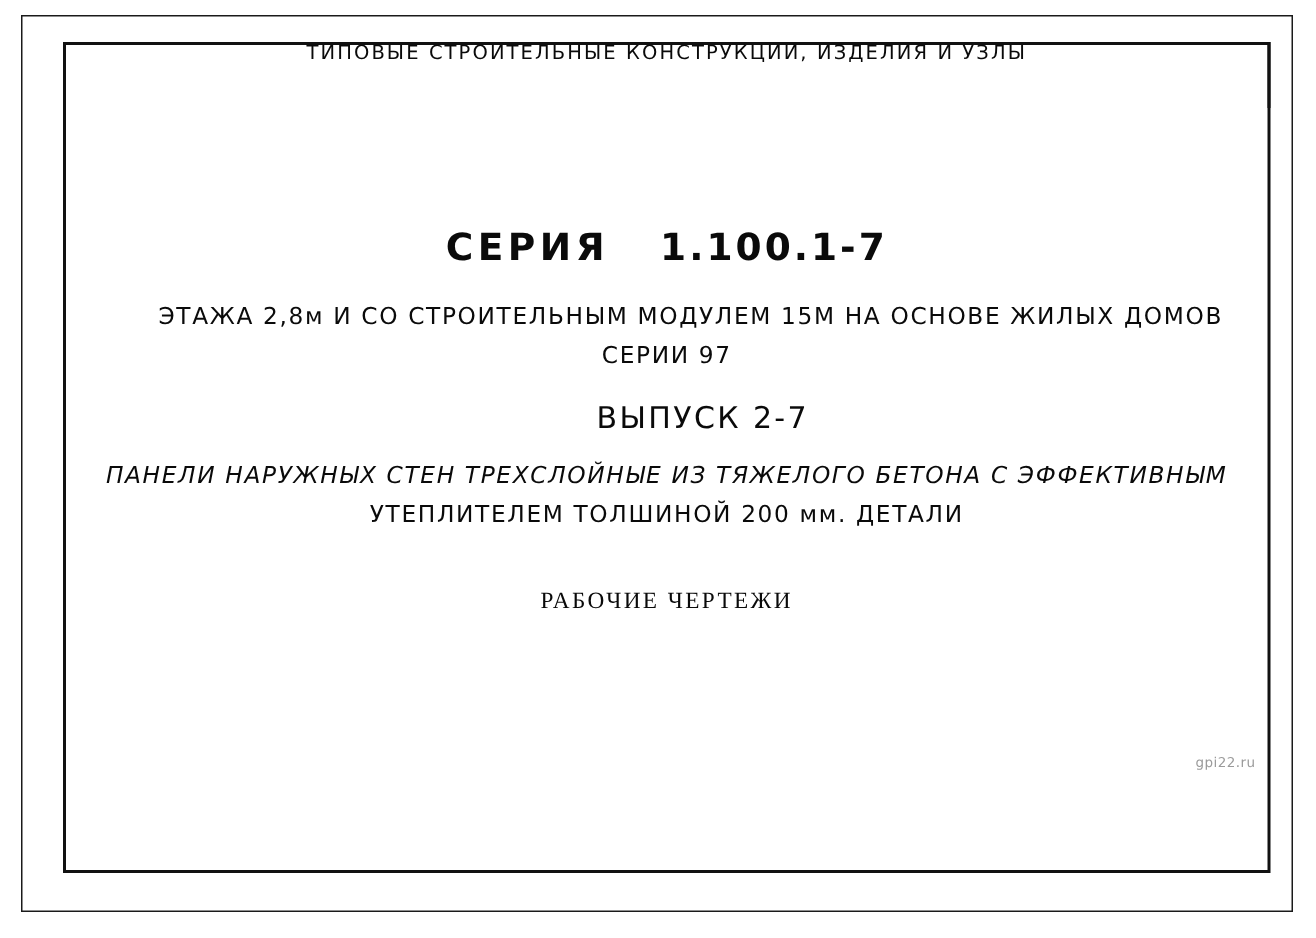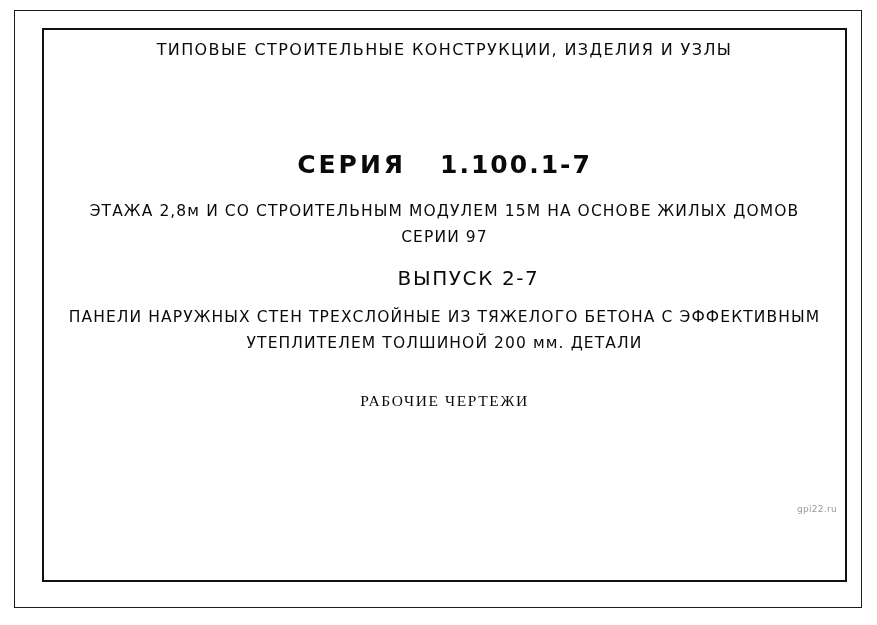--- a/index.html
+++ b/index.html
@@ -60,58 +60,60 @@
   }
   .line {
     position: absolute;
     width: 100%;
     text-align: center;
     letter-spacing: 1.2px;
     font-family: "DejaVu Sans", sans-serif;
     white-space: nowrap;
   }
   .header-line {
-    top: 12px;
-    font-size: 16px;
+    top: 0;
+    font-size: 13px;
     letter-spacing: 1.4px;
   }
   .series-line {
     top: 90px;
     font-size: 25px;
     font-weight: bold;
     letter-spacing: 2px;
     margin-top: 32px;
   }
   .series-line .series-label { letter-spacing: 3px; }
   .series-line .series-gap { display: inline-block; width: 34px; }
   .desc1 {
     top: 148px;
     font-size: 15.5px;
     letter-spacing: 1.1px;
   }
   .desc2 {
     top: 174px;
     font-size: 15.5px;
     letter-spacing: 1.1px;
+    padding-left: 16px;
   }
   .desc3 {
     top: 200px;
     font-size: 15.5px;
     letter-spacing: 1.1px;
   }
   .issue-line {
     top: 238px;
     font-size: 20px;
     letter-spacing: 1.6px;
     padding-left: 24px;
   }
   .sub1 {
     top: 280px;
     font-size: 15.5px;
     letter-spacing: 1.1px;
+    font-style: italic;
   }
   .sub2 {
     top: 306px;
     font-size: 15.5px;
     letter-spacing: 1.1px;
   }
   .drawings-line {
     top: 364px;
     font-size: 15.5px;
     letter-spacing: 1.6px;

